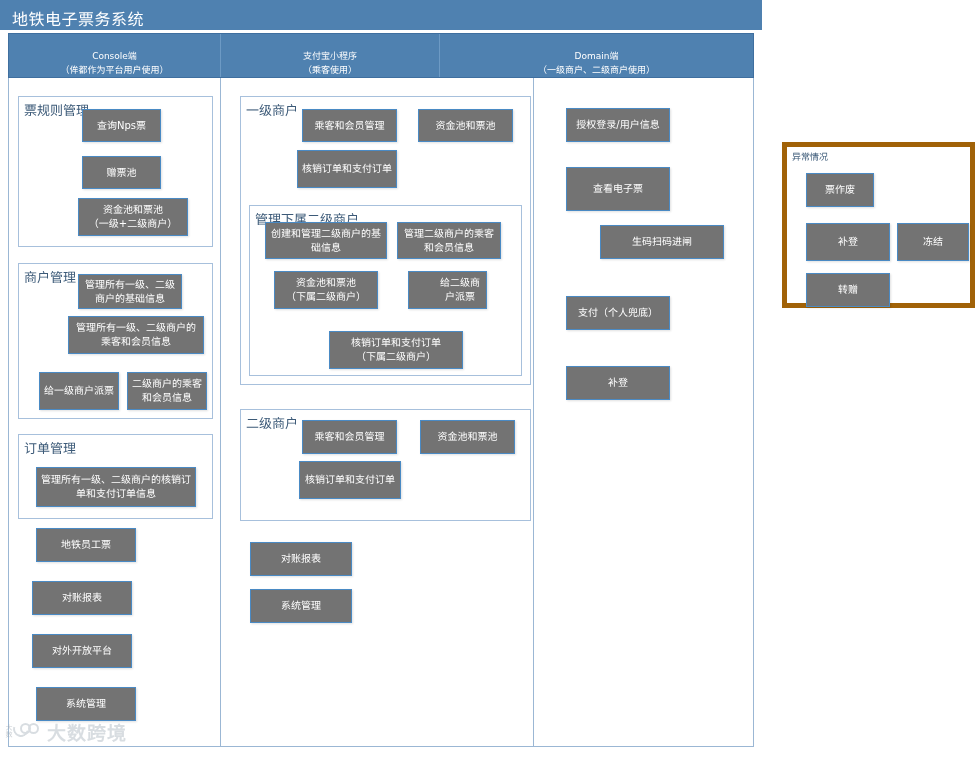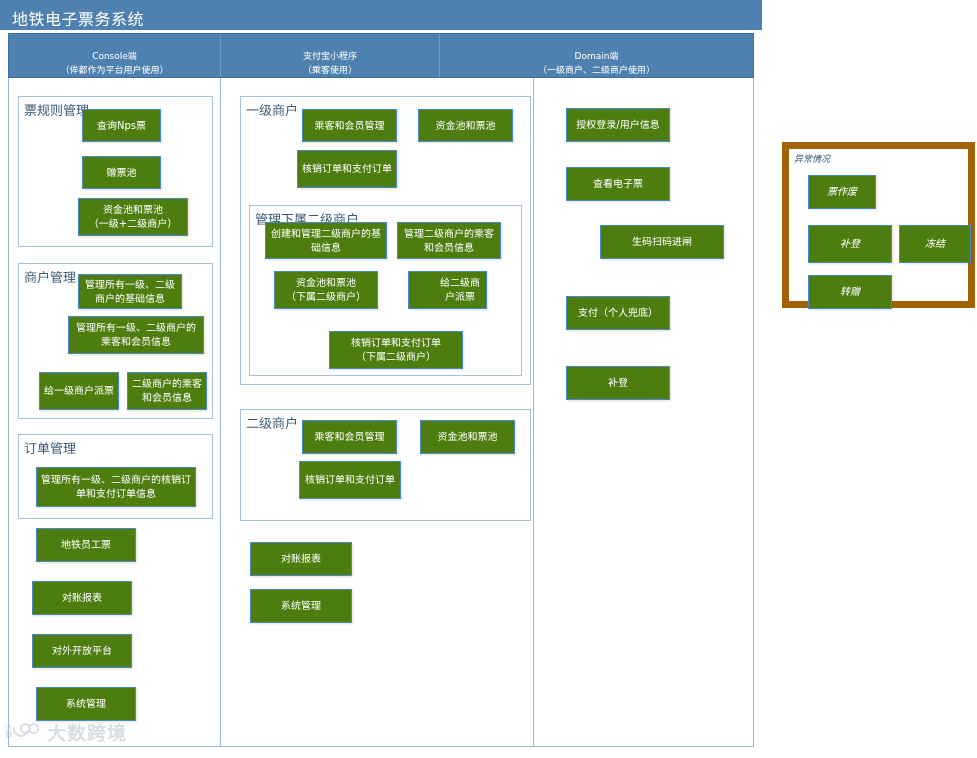--- a/index.html
+++ b/index.html
@@ -107,21 +107,21 @@
     top: 3px;
     font-size: 13px;
     color: #3c5a78;
     white-space: nowrap;
   }
 
   
   .node {
     position: absolute;
     box-sizing: border-box;
-    background: #4d7c0f;
+    background: #737373;
     border: 1px solid #4a8ac4;
     color: #ffffff;
     font-size: 10px;
     line-height: 14px;
     display: flex;
     align-items: center;
     justify-content: flex-start;
     text-align: center;
     padding: 2px 3px;
     box-shadow: 1px 1px 2px rgba(0,0,0,0.12);
@@ -129,23 +129,22 @@
   .node span { display: block; width: 100%; }
 
   
   #exception-panel {
     position: absolute;
     left: 782px;
     top: 142px;
     width: 193px;
     height: 166px;
     box-sizing: border-box;
-    border: 7px solid #a16207;
+    border: 5px solid #a16207;
     background: #ffffff;
-    font-style: italic;
   }
   #exception-panel > .group-label {
     position: absolute;
     left: 5px; top: 3px;
     font-size: 9px;
     color: #3c5a78;
     white-space: nowrap;
   }
 
   
@@ -325,21 +324,21 @@
   <div class="node" style="left:250px; top:542px; width:102px; height:34px;">
     <span>对账报表</span>
   </div>
   <div class="node" style="left:250px; top:589px; width:102px; height:34px;">
     <span>系统管理</span>
   </div>
 
   <div class="node" style="left:566px; top:108px; width:104px; height:34px;">
     <span>授权登录/用户信息</span>
   </div>
-  <div class="node" style="left:566px; top:167px; width:104px; height:34px;">
+  <div class="node" style="left:566px; top:167px; width:104px; height:44px;">
     <span>查看电子票</span>
   </div>
   <div class="node" style="left:600px; top:225px; width:124px; height:34px;">
     <span>生码扫码进闸</span>
   </div>
   <div class="node" style="left:566px; top:296px; width:104px; height:34px;">
     <span>支付（个人兜底）</span>
   </div>
   <div class="node" style="left:566px; top:366px; width:104px; height:34px;">
     <span>补登</span>

